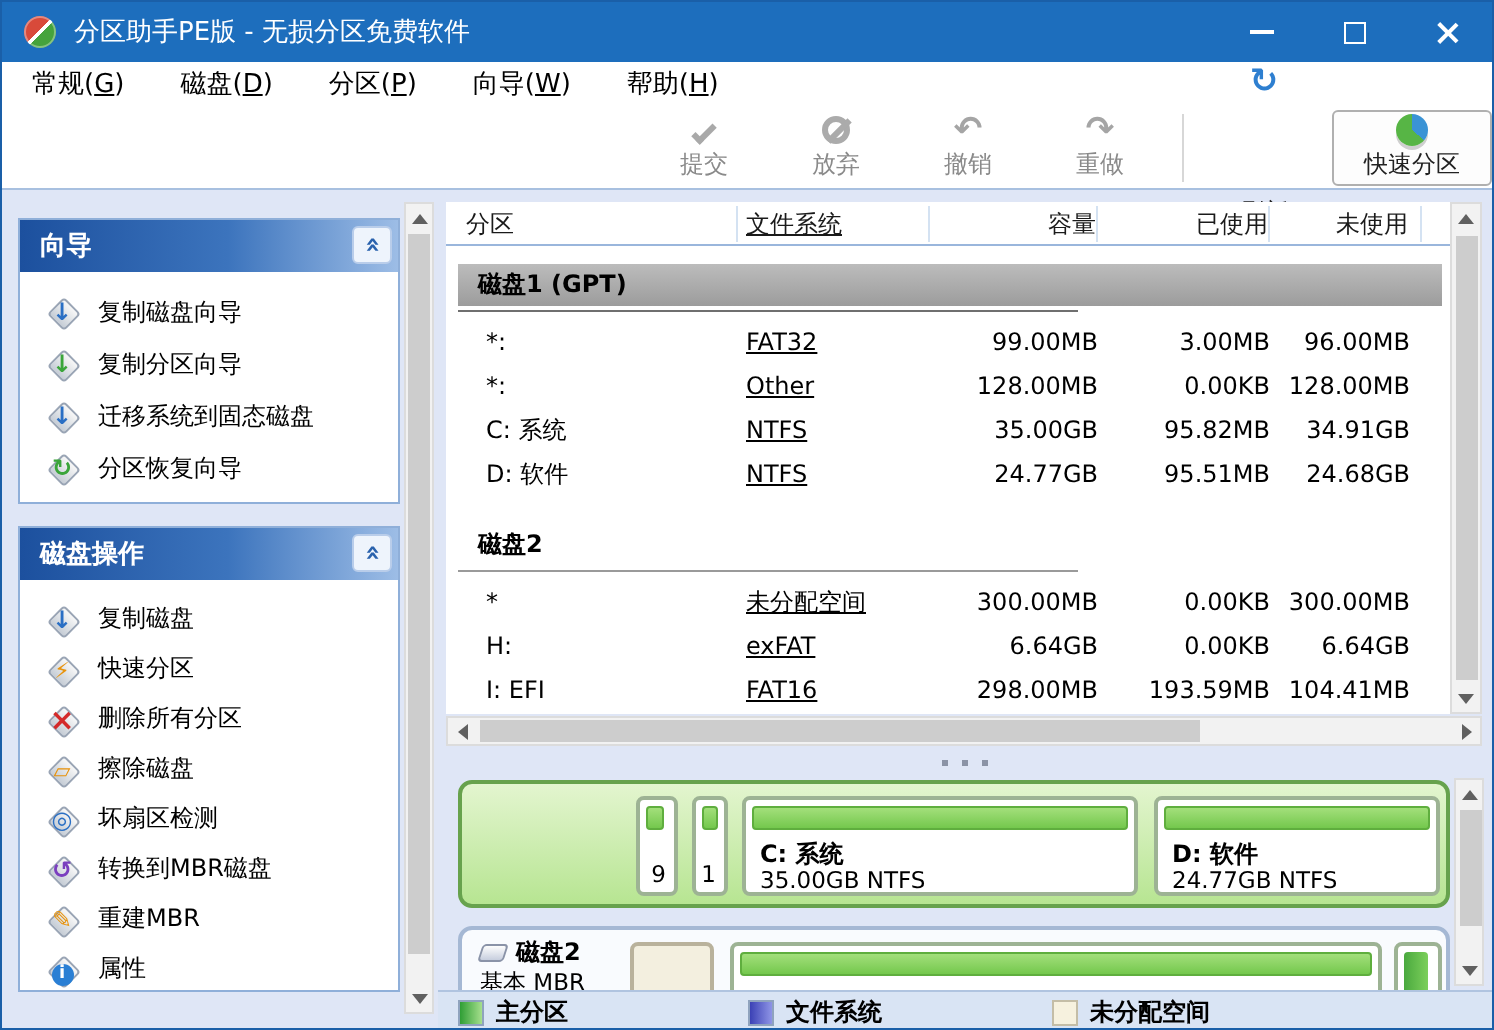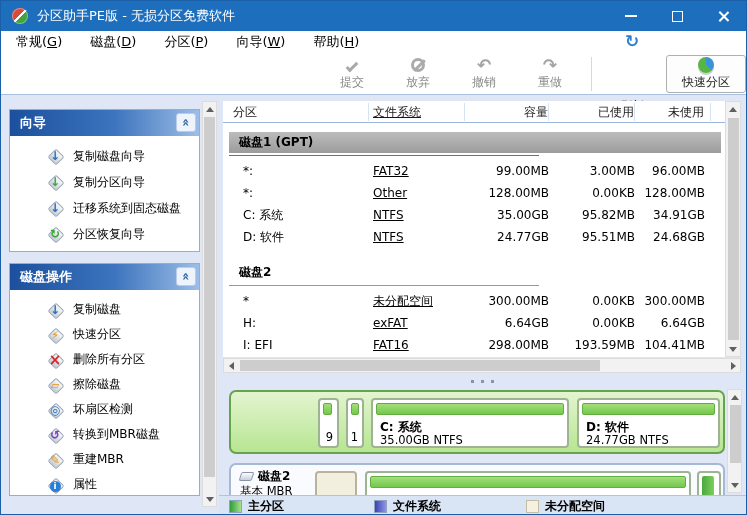--- a/index.html
+++ b/index.html
@@ -59,21 +59,21 @@
   .panel { position:absolute; left:8px; width:191px; background:#fff;
            border:1px solid #8fafd9; }
   .panel-hd { height:26px; background:linear-gradient(90deg,#1c509e 0%,#3c74bd 55%,#9dbde6 100%);
               color:#fff; font-weight:bold; font-size:13px; display:flex; align-items:center;
               padding-left:10px; position:relative; }
   .collapse { position:absolute; right:3px; top:3px; width:20px; height:19px; background:#eef4fc;
               border:1px solid #b9cdea; border-radius:3px; display:flex; align-items:center;
               justify-content:center; }
   .collapse span { display:inline-block; transform:rotate(90deg); color:#2a62ad; font-weight:bold;
                    font-size:13px; line-height:1; }
-  .panel-bd { padding:7px 0 6px 0;margin-left:24px; }
+  .panel-bd { padding:7px 0 6px 0; }
   .side-item { display:flex; align-items:center; height:26px; padding-left:13px; gap:10px; }
   .badge { position:relative; width:16px; height:16px; flex:0 0 16px; }
   .badge::before { content:""; position:absolute; left:3px; top:3px; width:10px; height:10px;
                    transform:rotate(45deg); background:linear-gradient(#f7f7f7,#c6cdd6);
                    border:1px solid #9aa5b5; border-radius:2px; }
   .badge i { position:absolute; left:0; top:0; width:16px; height:16px; font-style:normal;
              font-weight:bold; font-size:12px; line-height:16px; text-align:center; }
   .g-down-blue i::before  { content:"\2193"; color:#2a6fc4; }
   .g-down-green i::before { content:"\2193"; color:#3aa53a; }
   .g-cycle-green i::before{ content:"\21BB"; color:#3aa53a; }

